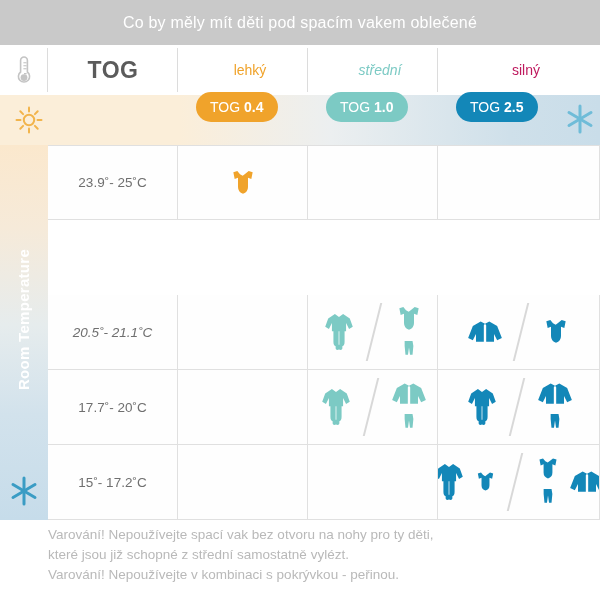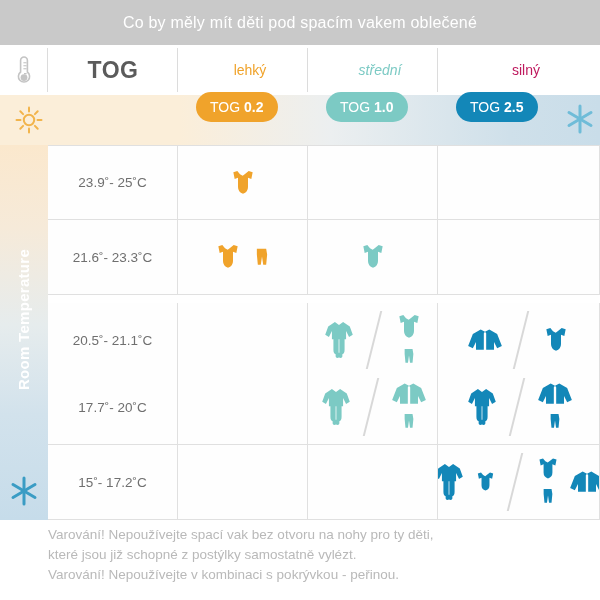--- a/index.html
+++ b/index.html
@@ -173,21 +173,21 @@
         <line x1="23.5" y1="15" x2="27.5" y2="15"></line>
         <line x1="6.3" y1="6.3" x2="9.1" y2="9.1"></line>
         <line x1="20.9" y1="20.9" x2="23.7" y2="23.7"></line>
         <line x1="6.3" y1="23.7" x2="9.1" y2="20.9"></line>
         <line x1="20.9" y1="9.1" x2="23.7" y2="6.3"></line>
       </g>
     </svg>
 
     <div class="pill p1">
       <span>TOG </span>
-        <b>0.2</b>
+        <b>0.4</b>
     </div>
     <div class="pill p2">
       <span>TOG </span>
         <b>1.0</b>
     </div>
     <div class="pill p3">
       <span>TOG </span>
         <b>2.5</b>
     </div>
 
@@ -223,45 +223,22 @@
           <div class="grp">
             <svg width="34" height="30" viewBox="0 0 51 42" class="ic">
               <path d="M11 5 L17 3 L21 8 L25 10 L29 7 L34 3 L40 5 L38 15 L33 13 L33 27 Q33 35 25.5 37 Q18 35 18 27 L18 13 L13 15 Z" fill="#f0a32b"></path>
             </svg>
           </div>
         </div>
       <div class="icell k1" id="c01"></div>
       <div class="icell k2" id="c02"></div>
     </div>
 
-    <div class="row r1" style="top:75px;">
-      <div class="tcell">
-        <span class="tt">21.6˚- 23.3˚C</span>
-      </div>
-      <div class="icell k0" id="c10">
-          <div class="grp">
-            <svg width="34" height="30" viewBox="0 0 51 42" class="ic">
-              <path d="M11 5 L17 3 L21 8 L25 10 L29 7 L34 3 L40 5 L38 15 L33 13 L33 27 Q33 35 25.5 37 Q18 35 18 27 L18 13 L13 15 Z" fill="#f0a32b"></path>
-            </svg>
-            <svg width="26" height="30" viewBox="0 0 53 42" class="ic">
-              <path d="M16 4 L35 4 L37 16 L35 37 L29 37 L26.5 20 L24 37 L18 37 L16 16 Z" fill="#f0a32b"></path>
-            </svg>
-          </div>
-        </div>
-      <div class="icell k1" id="c11">
-          <div class="grp">
-            <svg width="34" height="30" viewBox="0 0 51 42" class="ic">
-              <path d="M11 5 L17 3 L21 8 L25 10 L29 7 L34 3 L40 5 L38 15 L33 13 L33 27 Q33 35 25.5 37 Q18 35 18 27 L18 13 L13 15 Z" fill="#7ccac4"></path>
-            </svg>
-          </div>
-        </div>
-      <div class="icell k2" id="c12"></div>
-    </div>
-
-    <div class="row r2" style="top:158px;">
+
+    <div class="row r2" style="top:150px;font-style:italic;">
       <div class="tcell">
         <span class="tt">20.5˚- 21.1˚C</span>
       </div>
       <div class="icell k0" id="c20"></div>
       <div class="icell k1" id="c21">
           <div class="grp">
             <svg width="38" height="52" viewBox="0 0 51 54" class="ic">
               <path d="M25.5 7 L31 3 L40 9 L44 20 L39 23 L35 15 L35 26 L33 26 L33 40 Q33 45 30 46 L30 49 Q30 51 27.5 51 Q25 51 25 49 L25 44 L26 44 L26 26 L25 26 L25 44 L26 44 L26 49 Q26 51 23.5 51 Q21 51 21 49 L21 46 Q18 45 18 40 L18 26 L16 26 L16 15 L12 23 L7 20 L11 9 L20 3 Z" fill="#7ccac4"></path>
             </svg>
             <div class="slash"></div>
@@ -359,17 +336,17 @@
             <svg width="40" height="26" viewBox="0 0 51 33" class="ic">
               <path d="M25.5 6 L31 3 L41 9 L47 24 L41 27 L37 19 L37 29 L27 29 L27 8 Z M25.5 6 L20 3 L10 9 L4 24 L10 27 L14 19 L14 29 L24 29 L24 8 Z" fill="#1387b8"></path>
             </svg>
           </div>
         </div>
     </div>
   </div>
 
   <div class="foot">
     <div>Varování! Nepoužívejte spací vak bez otvoru na nohy pro ty děti,</div>
-    <div>které jsou již schopné z postýlky samostatně vylézt.</div>
+    <div>které jsou již schopné z střední samostatně vylézt.</div>
     <div>Varování! Nepoužívejte v kombinaci s pokrývkou - peřinou.</div>
   </div>
 
 </div>
 
 </body></html>

